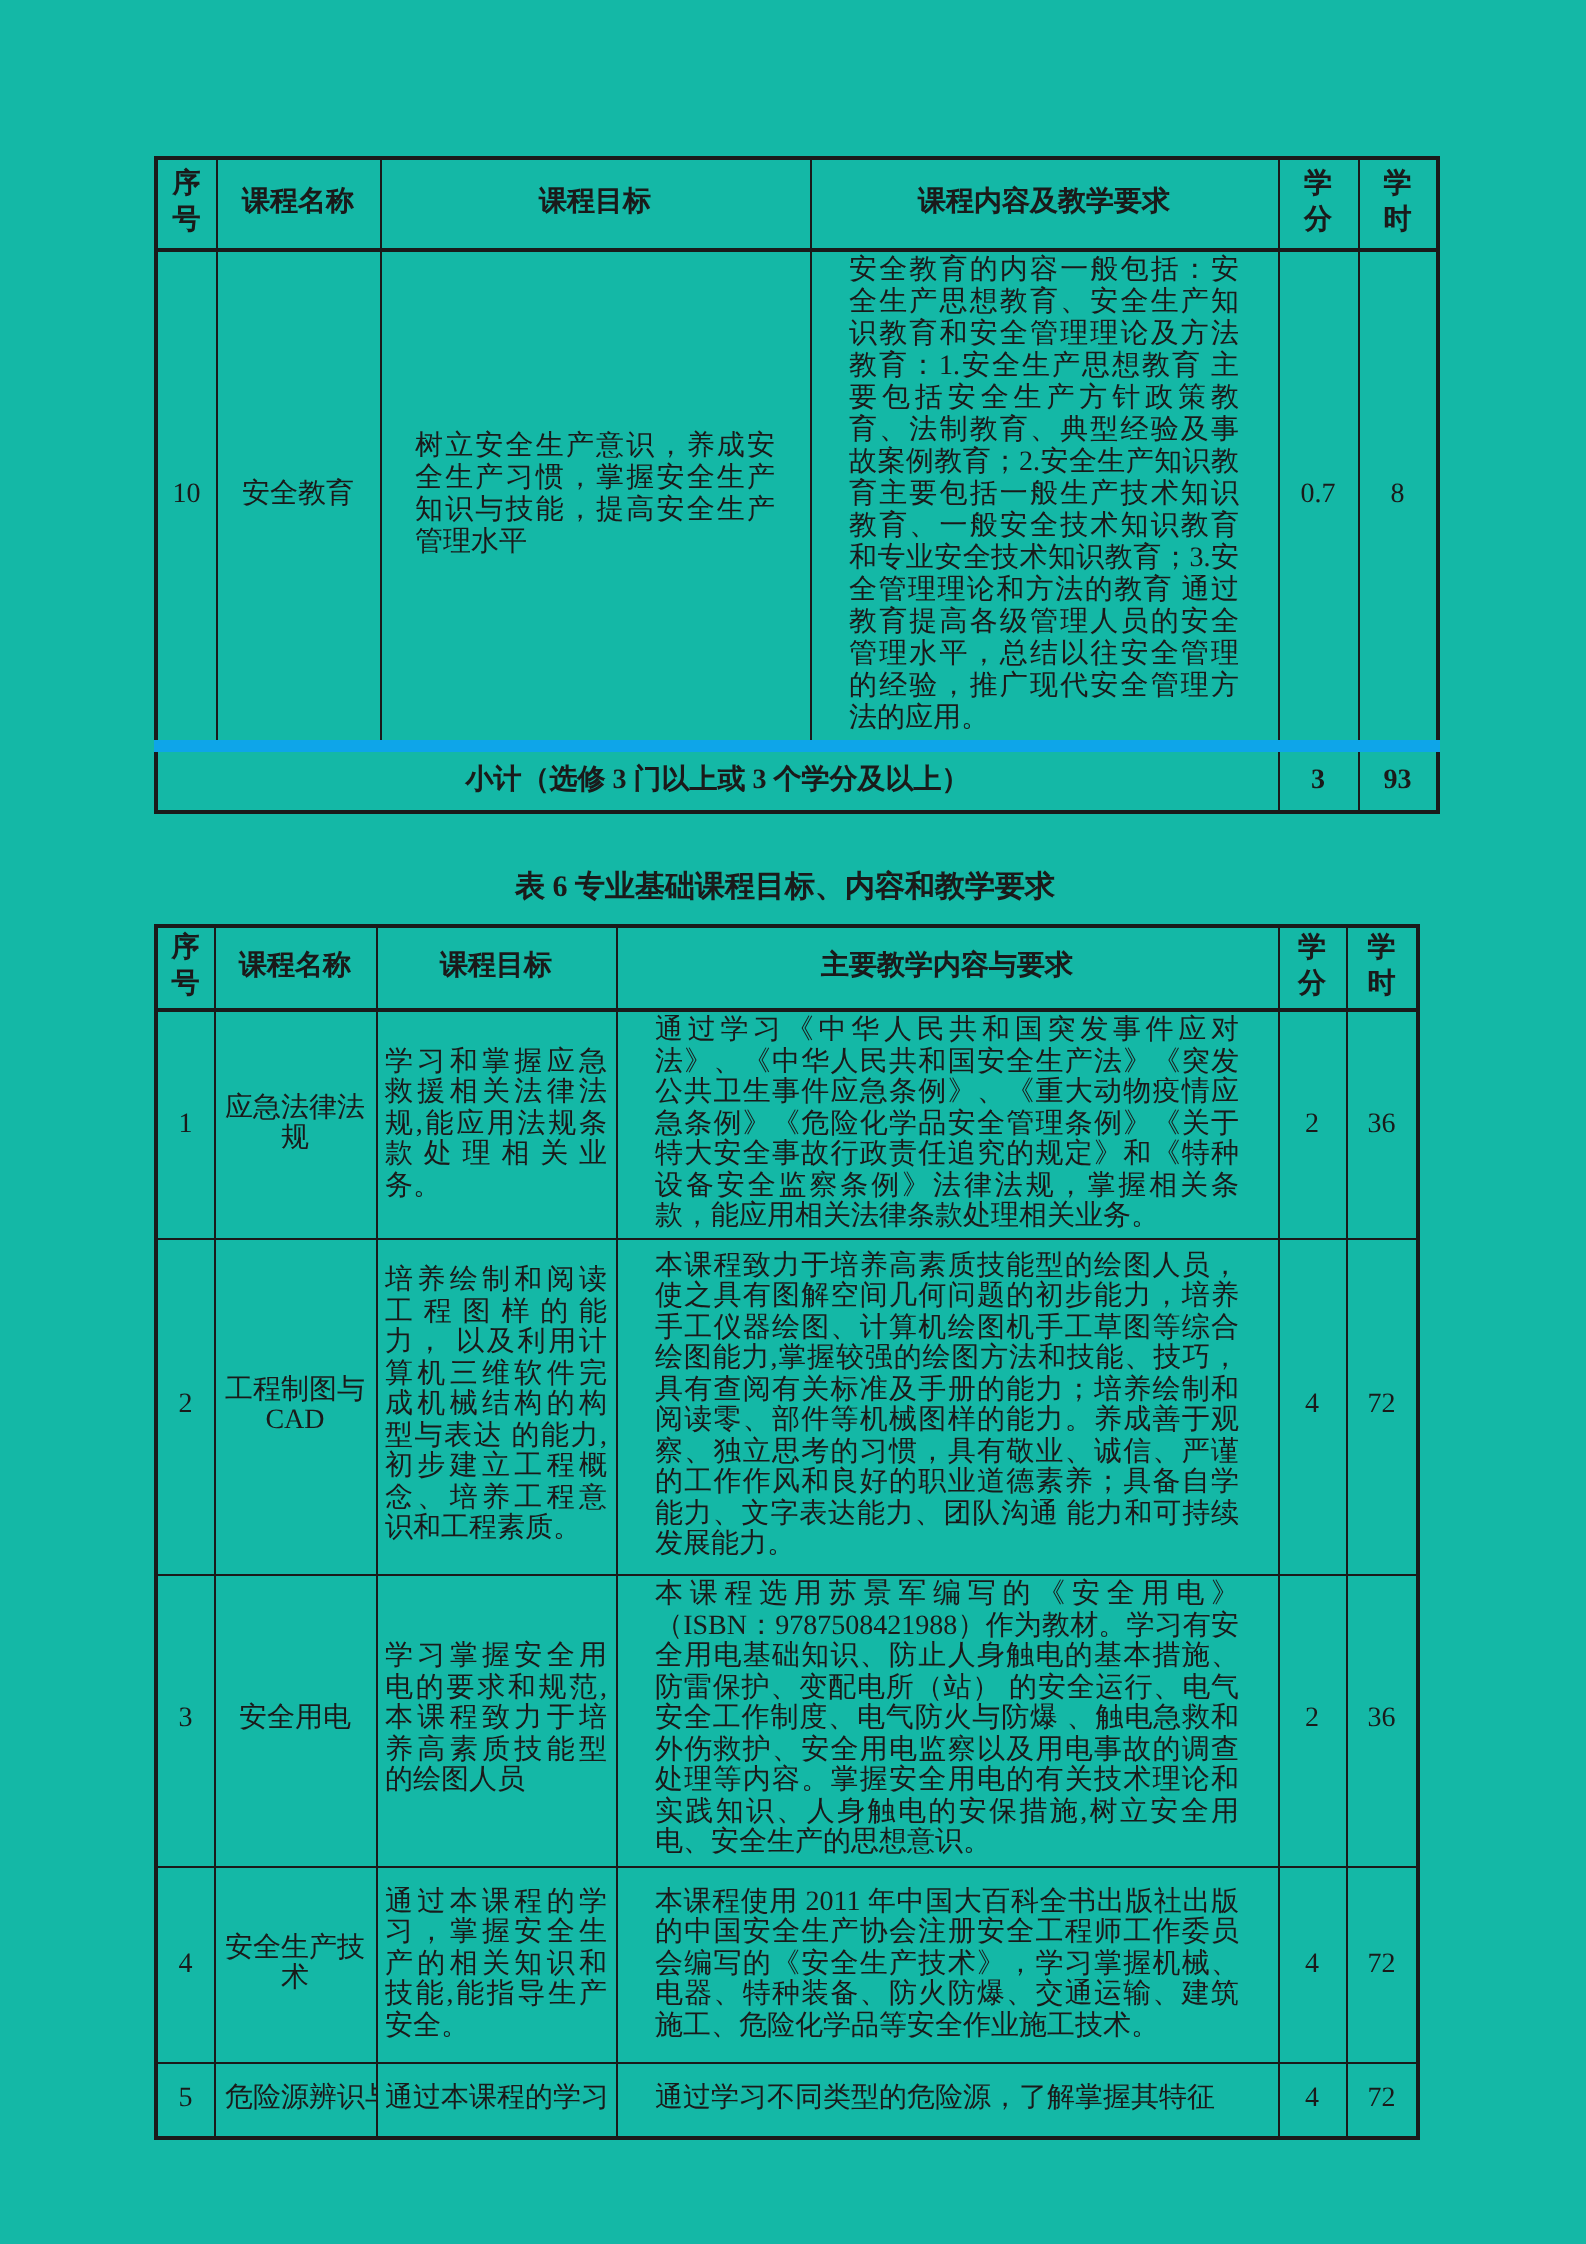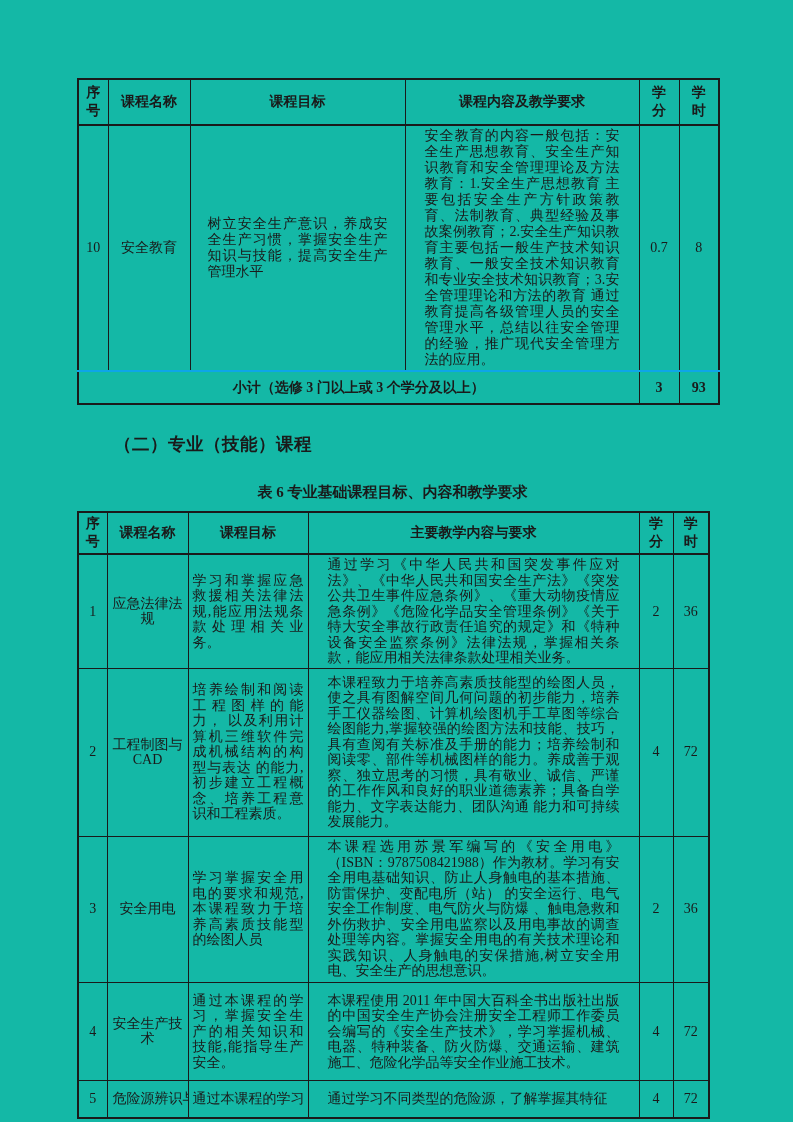--- a/index.html
+++ b/index.html
@@ -18,21 +18,21 @@
   }
   .t1 th, .t1 td { line-height:16px; }
   .t2 th, .t2 td { line-height:15.5px; }
   thead th { border-bottom:2px solid #1a1a1a; font-weight:bold; text-align:center; line-height:18px !important; }
   .c { text-align:center; }
   .j { text-align:justify; text-justify:inter-ideograph; }
   .t1 td.goal { padding:18px 17px; }
   .t2 td.goal { padding:10px 4px; }
   td.content { padding:2px 19px; }
   .nowrap { white-space:nowrap; }
-  tr.subtotal td { border-top:2px solid #0ea5e9; font-weight:bold; }
+  tr.subtotal td { border-top:6px solid #0ea5e9; font-weight:bold; }
   .vhdr { display:inline-block; width:1.1em; word-break:break-all; line-height:1.3; vertical-align:middle; }
   .section-heading {
     margin:27px 0 0 37px; font-size:17.5px; font-weight:bold;
     font-family:"Liberation Sans","DejaVu Sans",sans-serif; letter-spacing:0.5px;
   }
   .caption {
     width:631px; text-align:center; margin:27px 0 9px 0;
     font-size:15px; font-weight:bold;
   }
 </style>
@@ -70,21 +70,20 @@
         <td class="c">8</td>
       </tr>
       <tr class="subtotal" style="height:33px">
         <td colspan="4" class="c">小计（选修 3 门以上或 3 个学分及以上）</td>
         <td class="c">3</td>
         <td class="c">93</td>
       </tr>
     </tbody>
   </table>
 
-  <div class="section-heading">（二）专业（技能）课程</div>
 
   <div class="caption">表 6 专业基础课程目标、内容和教学要求</div>
 
   <table class="t2">
     <colgroup>
       <col style="width:29px">
         <col style="width:81px">
         <col style="width:120px">
       <col style="width:331px">
         <col style="width:34px">

